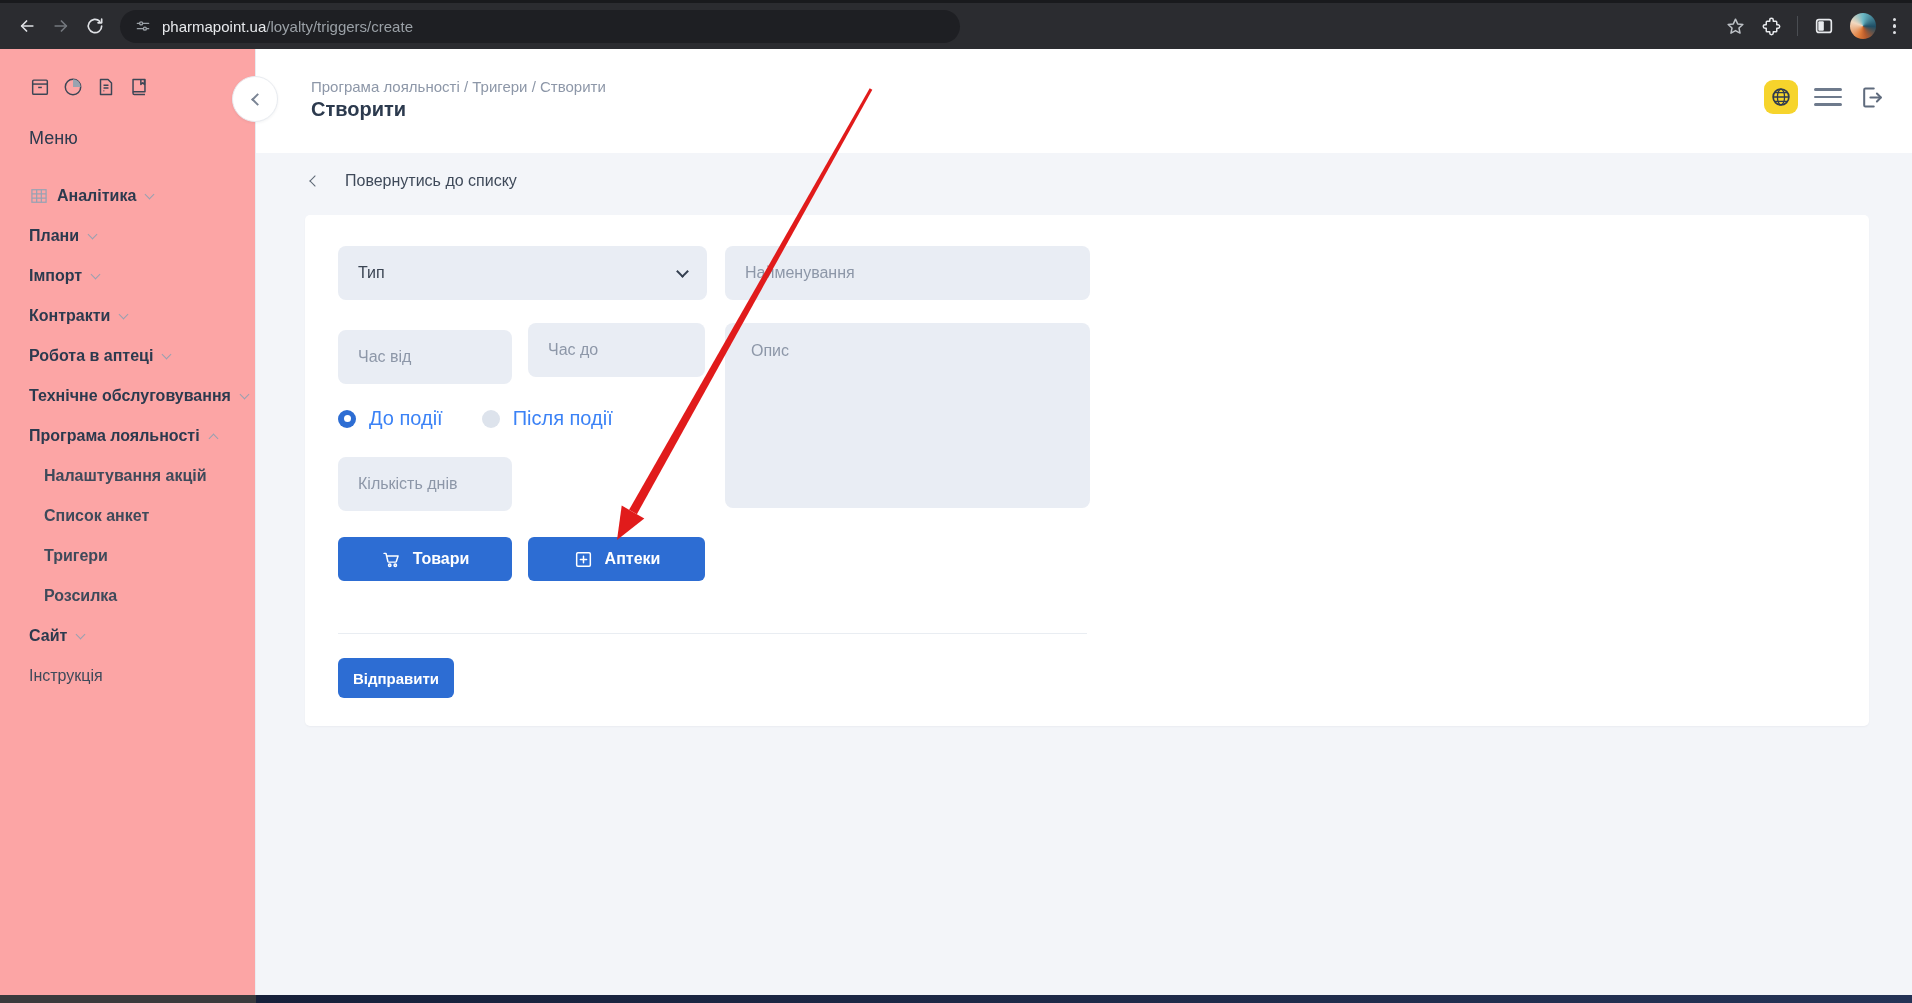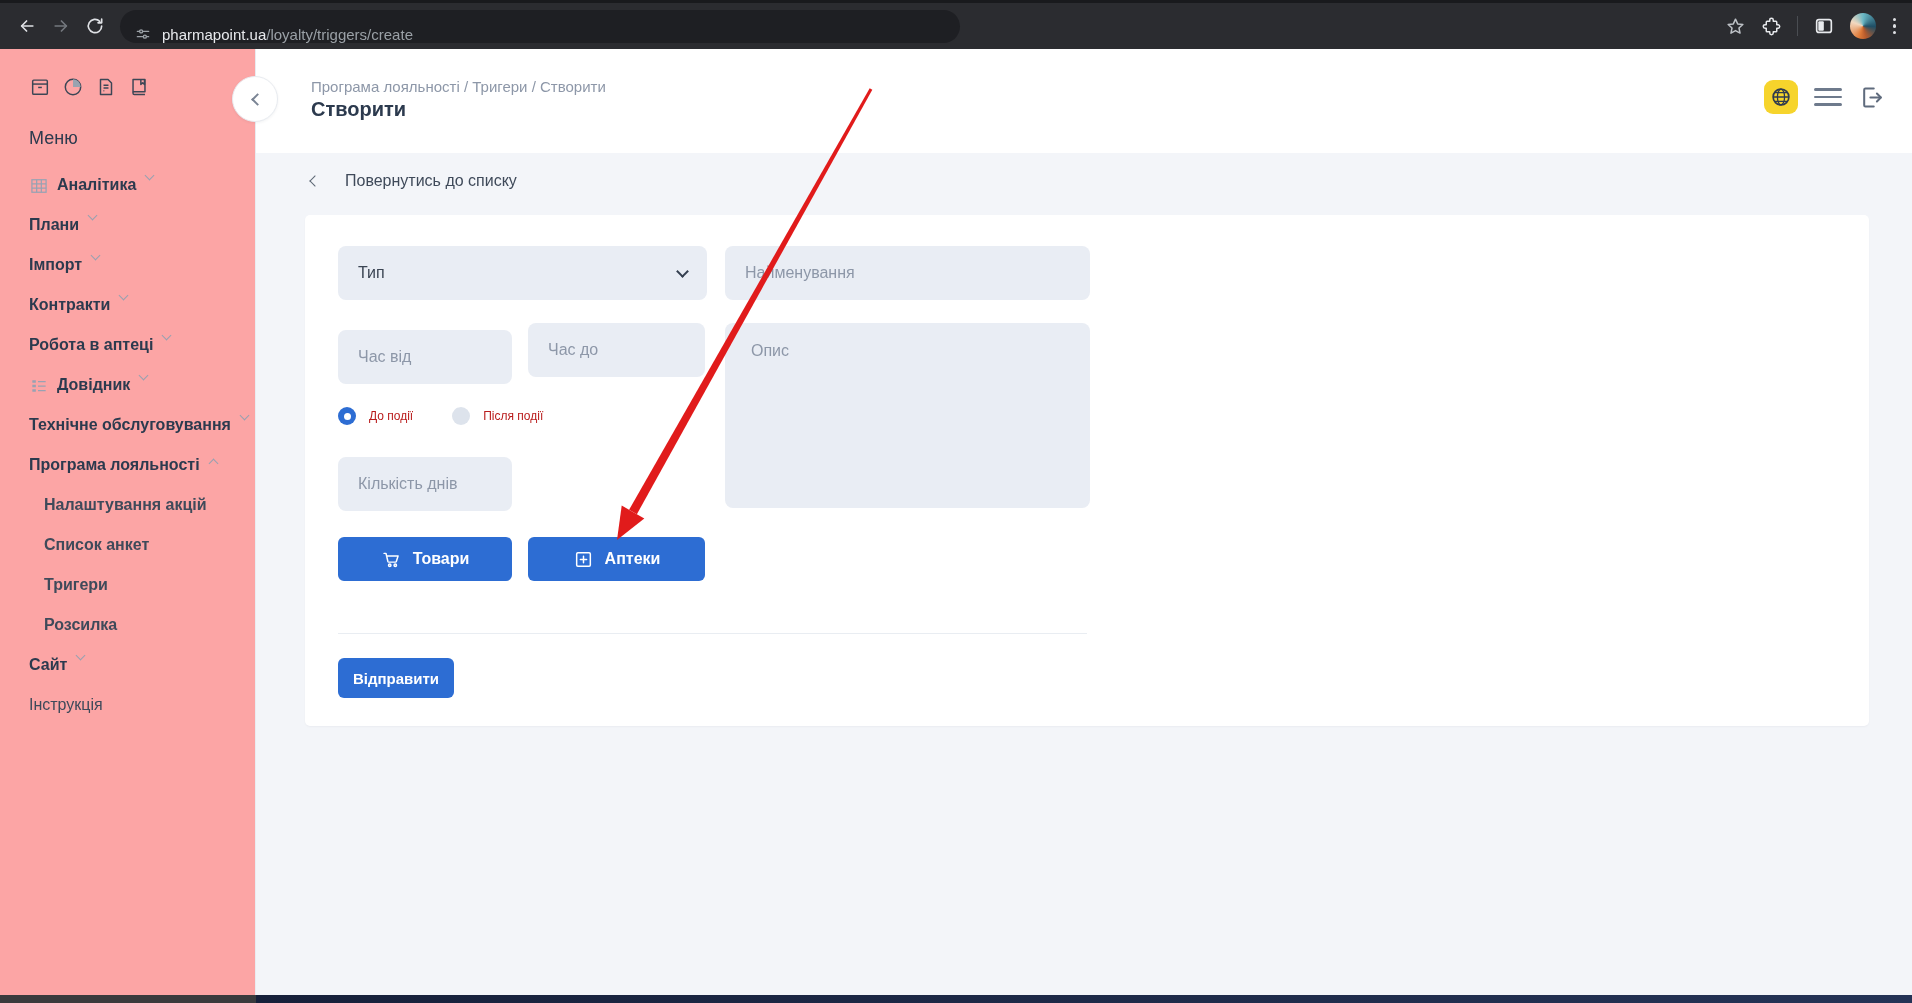--- a/index.html
+++ b/index.html
@@ -4,38 +4,38 @@
 <style>
   *{box-sizing:border-box;margin:0;padding:0}
   html,body{width:1912px;height:1003px}
   body{position:relative;overflow:hidden;background:#f3f5f9;font-family:"Liberation Sans",sans-serif;-webkit-font-smoothing:antialiased}
 
   
   .chrome{position:absolute;left:0;top:0;width:1912px;height:49px;background:#2b2c30;display:flex;align-items:center;padding:3px 10px 0 10px;z-index:30}
   .chrome-topline{position:absolute;left:0;top:0;width:100%;height:3px;background:#191a1d}
   .nav-btn{width:34px;height:34px;border-radius:50%;display:flex;align-items:center;justify-content:center;flex:0 0 auto}
   .nav-btn svg{width:20px;height:20px}
-  .omnibox{height:33px;width:840px;margin-left:8px;background:#1e1f23;border-radius:17px;display:flex;align-items:flex-end;padding:0 14px;gap:10px}
+  .omnibox{height:33px;width:840px;margin-left:8px;background:#1e1f23;border-radius:17px;display:flex;align-items:center;padding:0 14px;gap:10px}
   .omnibox .url{font-size:15px;white-space:nowrap}
   .url .domain{color:#e8eaed}
   .url .path{color:#9aa0a6}
   .chrome-right{margin-left:auto;display:flex;align-items:center;gap:15px;padding-right:4px}
   .chrome-right svg{display:block}
   .vsep{width:1px;height:20px;background:#4a4d52}
   .avatar{width:26px;height:26px;border-radius:50%;background:conic-gradient(from 200deg,#e07b39,#f2d8c0 25%,#69b7c4 45%,#1f4f66 70%,#b55a2c 90%,#e07b39)}
   .dots{display:flex;flex-direction:column;gap:3px;padding:2px}
   .dots i{width:3.5px;height:3.5px;border-radius:50%;background:#dfe1e5}
 
   
   .sidebar{position:absolute;left:0;top:49px;width:256px;height:954px;background:#fca5a5;border-right:1px solid #e9ecf1;z-index:5}
   .side-icons{position:absolute;left:29px;top:27px;display:flex;gap:11px}
   .side-icons svg{width:22px;height:22px}
   .menu-label{position:absolute;left:29px;top:79px;font-size:18px;font-weight:500;color:#2c3a4e}
   .side-menu{position:absolute;left:0;top:127px;width:100%}
-  .s-item{height:40px;display:flex;align-items:flex-start;padding-left:29px;font-size:16px;font-weight:700;color:#2c3a4e;cursor:pointer;white-space:nowrap}
+  .s-item{height:40px;display:flex;align-items:center;padding-left:29px;font-size:16px;font-weight:700;color:#2c3a4e;cursor:pointer;white-space:nowrap}
   .s-item.sub{padding-left:44px;font-weight:700;color:#3f4a5a}
   .s-item.plain{font-weight:400;color:#3f4a5a}
   .s-item .mi{width:20px;height:20px;margin-right:8px;flex:0 0 auto}
   .chv{width:7px;height:7px;border-right:1.7px solid #97a1b1;border-bottom:1.7px solid #97a1b1;display:inline-block;transform:rotate(45deg) translate(0,0);margin-left:10px;margin-top:-4px}
   .chv.up{transform:rotate(-135deg);margin-top:4px}
 
   
   .page-header{position:absolute;left:256px;top:49px;width:1656px;height:104px;background:#fff;z-index:4}
   .breadcrumb{position:absolute;left:55px;top:29px;font-size:15px;color:#8d97a8}
   .page-title{position:absolute;left:55px;top:49px;font-size:20px;font-weight:700;color:#2c3a4e}
@@ -56,21 +56,21 @@
   .fld::placeholder{color:#8d97a8;opacity:1}
   input.fld{padding:0 20px}
   .select{display:flex;align-items:center;justify-content:space-between;padding:0 20px;cursor:pointer}
   .select .schv{width:9px;height:9px;border-right:2.2px solid #343f4f;border-bottom:2.2px solid #343f4f;transform:rotate(45deg);margin-top:-4px}
   textarea.fld{padding:19px 20px;resize:none}
   .radio-row{position:absolute;left:33px;top:192px;display:flex;align-items:center;gap:13px}
   .radio{width:18px;height:18px;border-radius:50%;flex:0 0 auto;cursor:pointer;position:relative}
   .radio.on{background:#2d6dd3}
   .radio.on::after{content:"";position:absolute;left:5.5px;top:5.5px;width:7px;height:7px;border-radius:50%;background:#fff}
   .radio.off{background:#dde3ec}
-  .radio-lbl{font-size:12px;color:#b91c1c;cursor:pointer}
+  .radio-lbl{font-size:20px;color:#3b82f6;cursor:pointer}
   .radio-gap{width:13px}
   .btn{position:absolute;background:#2d6dd3;border:none;border-radius:6px;color:#fff;font-family:"Liberation Sans",sans-serif;font-size:16px;font-weight:700;display:flex;align-items:center;justify-content:center;gap:11px;cursor:pointer}
   .btn svg{width:21px;height:21px}
   .card-divider{position:absolute;left:33px;top:418px;width:749px;height:1px;background:#e9edf2}
 
   
   .anno{position:absolute;left:0;top:0;width:1912px;height:1003px;z-index:40;pointer-events:none}
 
   
   .bottom-strip-l{position:absolute;left:0;top:995px;width:256px;height:8px;background:#3a3a3d;z-index:45}
@@ -171,28 +171,20 @@
         <i class="chv"></i>
       </div>
     <div class="s-item">
         <span>Контракти</span>
         <i class="chv"></i>
       </div>
     <div class="s-item">
         <span>Робота в аптеці</span>
         <i class="chv"></i>
       </div>
-    <div class="s-item">
-      <svg class="mi" viewBox="0 0 24 24">
-          <path d="M4 5h4.2v3.2H4zM4 10.4h4.2v3.2H4zM4 15.8h4.2V19H4z" fill="#98a2b3"></path>
-          <path d="M10.8 6.6h9.2M10.8 12h9.2M10.8 17.4h9.2" stroke="#98a2b3" stroke-width="1.5"></path>
-        </svg>
-      <span>Довідник</span>
-        <i class="chv"></i>
-    </div>
     <div class="s-item">
         <span>Технічне обслуговування</span>
         <i class="chv"></i>
       </div>
     <div class="s-item">
         <span>Програма лояльності</span>
         <i class="chv up"></i>
       </div>
     <div class="s-item sub">
         <span>Налаштування акцій</span>

